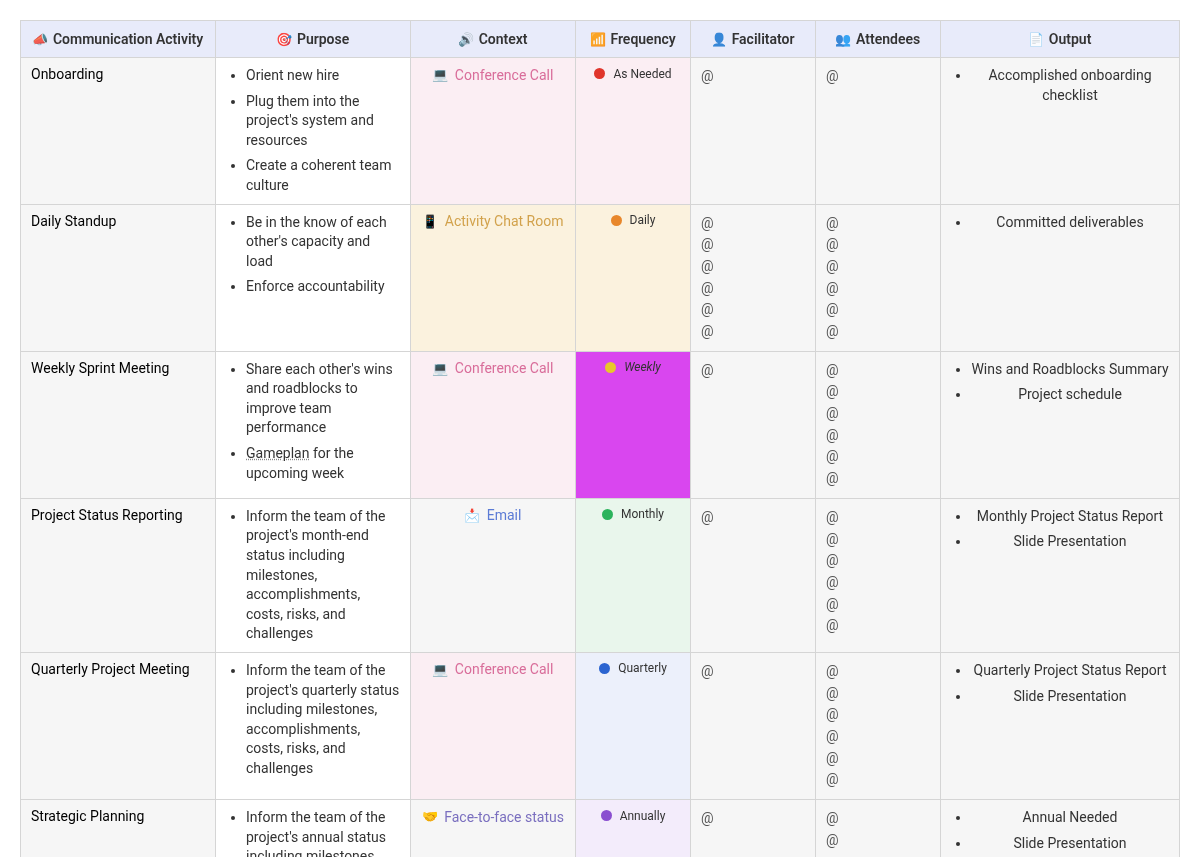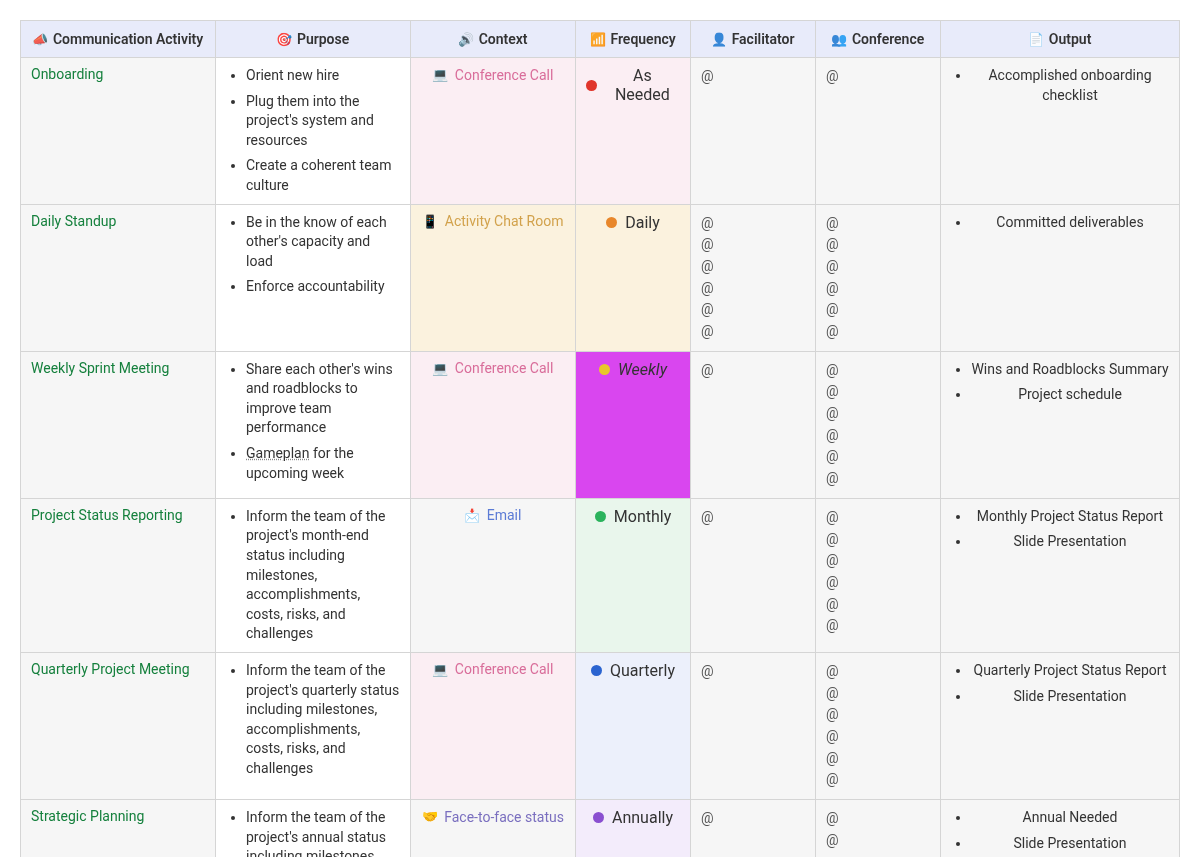--- a/index.html
+++ b/index.html
@@ -37,21 +37,21 @@
     color: #6a6a8a;
   }
   col.col-activity { width: 195px; }
   col.col-purpose  { width: 195px; }
   col.col-context  { width: 165px; }
   col.col-freq     { width: 115px; }
   col.col-facil    { width: 125px; }
   col.col-att      { width: 125px; }
   col.col-output   { width: auto; }
 
-  td.activity { background: #f6f6f6; color: #15803d; }
+  td.activity { background: #f6f6f6; color: #000000; }
   td.purpose  { background: #fff; }
   td.context  { text-align: center; background: #fff; }
   td.freq     { text-align: center; background: #fff; }
   td.facil    { background: #f6f6f6; color: #555; }
   td.att      { background: #f6f6f6; color: #555; }
   td.output   { background: #f6f6f6; text-align: center; }
 
   td ul {
     margin: 0;
     padding-left: 20px;
@@ -77,21 +77,21 @@
 
   td.context.bg-conference { background: #fbeef3; }
   td.context.bg-chatroom   { background: #fbf2de; }
   td.context.bg-email      { background: #f6f6f6; }
   td.context.bg-face       { background: #f6f6f6; }
 
   .freq-label {
     display: inline-flex;
     align-items: center;
     gap: 8px;
-    font-size: 16px;
+    font-size: 12px;
     color: #333;
   }
   .dot {
     width: 11px; height: 11px;
     border-radius: 50%;
     display: inline-block;
   }
   td.freq.bg-asneeded  { background: #fbeef3; }
   td.freq.bg-daily     { background: #fbf2de; }
   td.freq.bg-weekly    { background: #d946ef; font-style: italic; }
@@ -120,21 +120,21 @@
       <col class="col-att">
       <col class="col-output">
   </colgroup>
   <thead>
     <tr>
       <th><span class="hicon">📣</span><span>Communication Activity</span></th>
       <th><span class="hicon">🎯</span><span>Purpose</span></th>
       <th><span class="hicon">🔊</span><span>Context</span></th>
       <th><span class="hicon">📶</span><span>Frequency</span></th>
       <th><span class="hicon">👤</span><span>Facilitator</span></th>
-      <th><span class="hicon">👥</span><span>Conference</span></th>
+      <th><span class="hicon">👥</span><span>Attendees</span></th>
       <th><span class="hicon">📄</span><span>Output</span></th>
     </tr>
   </thead>
   <tbody id="tbody">
       <tr>
         <td class="activity">Onboarding</td>
         <td class="purpose">
           <ul>
             <li>Orient new hire</li>
             <li>Plug them into the project's system and resources</li>

